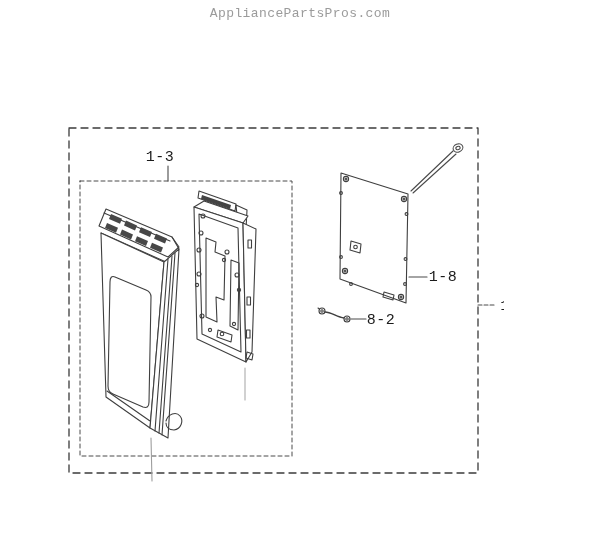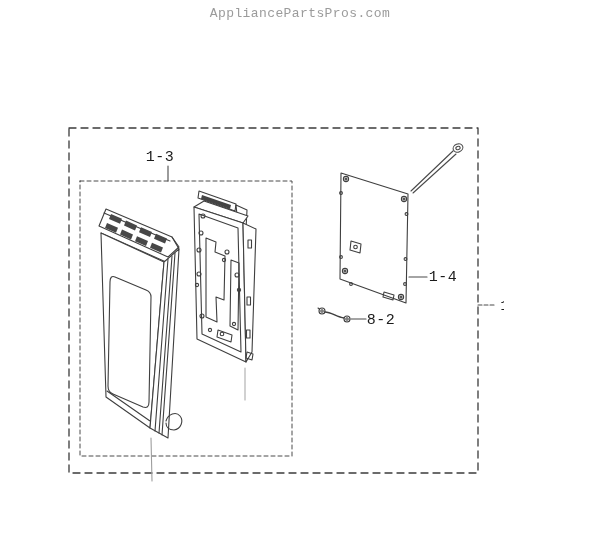--- a/index.html
+++ b/index.html
@@ -176,16 +176,16 @@
       <circle cx="322" cy="311" r="3" fill="#ffffff"></circle>
       <circle cx="322" cy="311" r="1.2"></circle>
       <path d="M325,312 C331,312 337,317 344,318" stroke-width="1.5"></path>
       <circle cx="347" cy="319" r="3" fill="#ffffff"></circle>
       <circle cx="347" cy="319" r="1.2"></circle>
     </g>
   </svg>
 
   <div class="callout cl-13">1-3</div>
   <div class="callout cl-1">1</div>
-  <div class="callout cl-11">1-4</div>
+  <div class="callout cl-11">1-8</div>
   <div class="callout cl-12">8-2</div>
 
 </div>
 
 </body></html>

